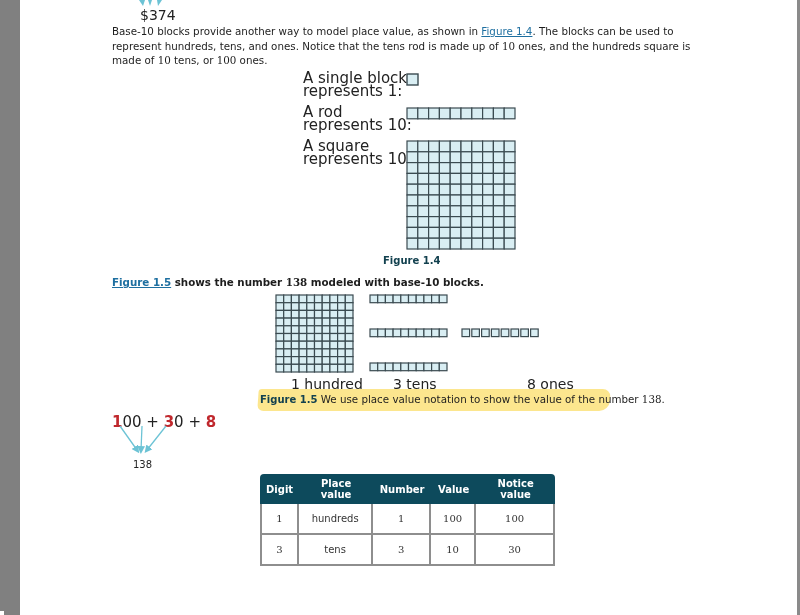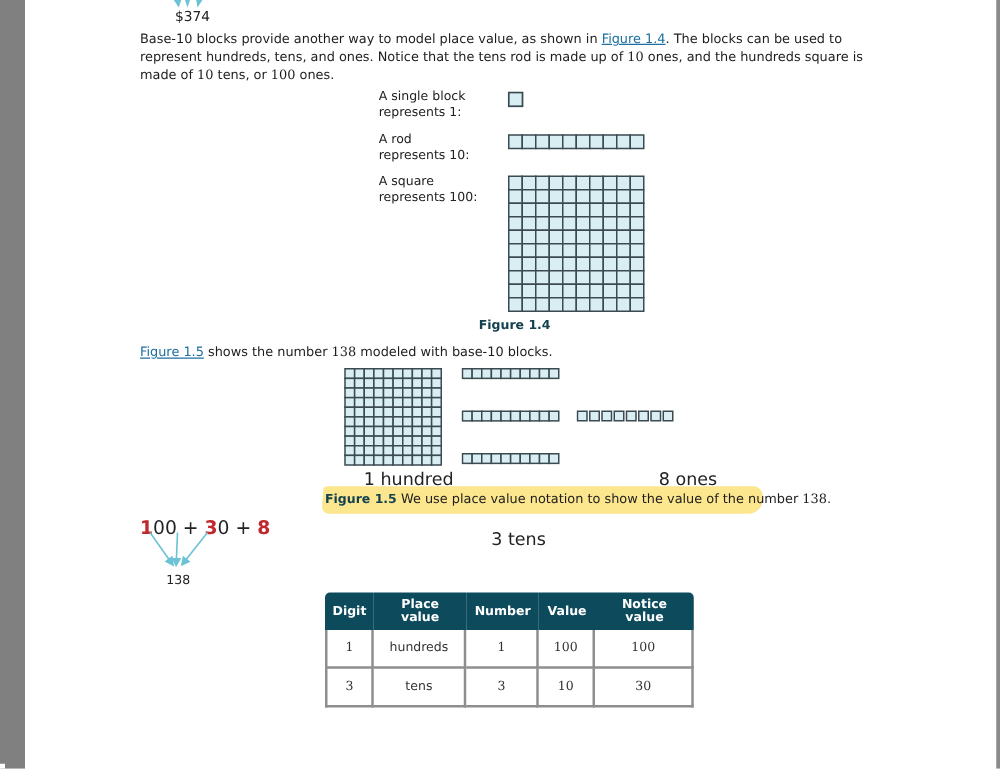--- a/index.html
+++ b/index.html
@@ -14,31 +14,31 @@
   }
   .gutter-left .corner {
     position: absolute; left: 0; bottom: 0; width: 4px; height: 4px; background: #ffffff;
   }
   .gutter-right {
     position: absolute; left: 797px; top: 0; width: 3px; height: 615px; background: #8a8a8a;
   }
   .abs { position: absolute; }
   .arrow-top { position: absolute; left: 120px; top: 0; }
   .price {
-    left: 140px; top: 7px; font-size: 11px; font-weight: normal; color: #222;
+    left: 140px; top: 7px; font-size: 14px; font-weight: normal; color: #222;
   }
   .para {
     left: 112px; top: 24px; width: 590px;
     font-size: 10.3px; line-height: 14.6px; color: #1d1d1d;
   }
   .num { font-family: "DejaVu Serif", serif; font-size: 10.3px; }
   .link { color: #1e6fa0; text-decoration: underline; cursor: pointer; }
 
   .label {
-    font-size: 10px; line-height: 12.6px; color: #222;
+    font-size: 15px; line-height: 12.6px; color: #222;
   }
   .grid-svg { position: absolute; }
   .fig-caption {
     font-size: 10px; font-weight: bold; color: #13414f;
   }
   .fig-label { font-size: 14px; color: #222; }
 
   .expr {
     left: 112px; top: 413px; font-size: 15px; color: #222;
   }
@@ -214,21 +214,21 @@
     <rect x="44.2" y="98.2" width="10.8" height="10.8" fill="#d9eef3" stroke="#3a4a50" stroke-width="1.2"></rect>
     <rect x="55" y="98.2" width="10.8" height="10.8" fill="#d9eef3" stroke="#3a4a50" stroke-width="1.2"></rect>
     <rect x="65.80000000000001" y="98.2" width="10.8" height="10.8" fill="#d9eef3" stroke="#3a4a50" stroke-width="1.2"></rect>
     <rect x="76.60000000000001" y="98.2" width="10.8" height="10.8" fill="#d9eef3" stroke="#3a4a50" stroke-width="1.2"></rect>
     <rect x="87.4" y="98.2" width="10.8" height="10.8" fill="#d9eef3" stroke="#3a4a50" stroke-width="1.2"></rect>
     <rect x="98.2" y="98.2" width="10.8" height="10.8" fill="#d9eef3" stroke="#3a4a50" stroke-width="1.2"></rect>
   </svg>
 
 <div class="abs fig-caption" style="left:383px; top:255px;">Figure 1.4</div>
 
-<div class="abs para" style="top:275px;">
+<div class="abs para" style="top:275px;font-weight:bold;">
   <span class="link">Figure 1.5</span><span> shows the number </span><span class="num">138</span><span> modeled with base-10 blocks.</span>
 </div>
 
 <svg class="grid-svg" id="sq15" style="left:275px; top:294px;" width="80" height="80">
     <rect x="1" y="1" width="7.7" height="7.7" fill="#d9eef3" stroke="#3a4a50" stroke-width="1.2"></rect>
     <rect x="8.7" y="1" width="7.7" height="7.7" fill="#d9eef3" stroke="#3a4a50" stroke-width="1.2"></rect>
     <rect x="16.4" y="1" width="7.7" height="7.7" fill="#d9eef3" stroke="#3a4a50" stroke-width="1.2"></rect>
     <rect x="24.1" y="1" width="7.7" height="7.7" fill="#d9eef3" stroke="#3a4a50" stroke-width="1.2"></rect>
     <rect x="31.8" y="1" width="7.7" height="7.7" fill="#d9eef3" stroke="#3a4a50" stroke-width="1.2"></rect>
     <rect x="39.5" y="1" width="7.7" height="7.7" fill="#d9eef3" stroke="#3a4a50" stroke-width="1.2"></rect>
@@ -368,21 +368,21 @@
     <rect x="10.8" y="1" width="7.6" height="7.6" fill="#d9eef3" stroke="#3a4a50" stroke-width="1.2"></rect>
     <rect x="20.6" y="1" width="7.6" height="7.6" fill="#d9eef3" stroke="#3a4a50" stroke-width="1.2"></rect>
     <rect x="30.400000000000002" y="1" width="7.6" height="7.6" fill="#d9eef3" stroke="#3a4a50" stroke-width="1.2"></rect>
     <rect x="40.2" y="1" width="7.6" height="7.6" fill="#d9eef3" stroke="#3a4a50" stroke-width="1.2"></rect>
     <rect x="50" y="1" width="7.6" height="7.6" fill="#d9eef3" stroke="#3a4a50" stroke-width="1.2"></rect>
     <rect x="59.800000000000004" y="1" width="7.6" height="7.6" fill="#d9eef3" stroke="#3a4a50" stroke-width="1.2"></rect>
     <rect x="69.60000000000001" y="1" width="7.6" height="7.6" fill="#d9eef3" stroke="#3a4a50" stroke-width="1.2"></rect>
   </svg>
 
 <div class="abs fig-label" style="left:291px; top:376px;">1 hundred</div>
-<div class="abs fig-label" style="left:393px; top:376px;margin-top:48px;">3 tens</div>
+<div class="abs fig-label" style="left:393px; top:376px;">3 tens</div>
 <div class="abs fig-label" style="left:489px; top:376px;margin-left:38px;">8 ones</div>
 
 <div class="highlight"></div>
 <div class="abs" style="left:220px; top:393px; font-size:10.3px; color:#1d1d1d;padding-left:40px;">
   <span class="fig-caption">Figure 1.5</span><span> We use place value notation to show the value of the number </span><span class="num">138</span><span>.</span>
 </div>
 
 <div class="abs expr">
   <span class="red">1</span><span>00</span><span> + </span><span class="red">3</span><span>0</span><span> + </span><span class="red">8</span>
 </div>

